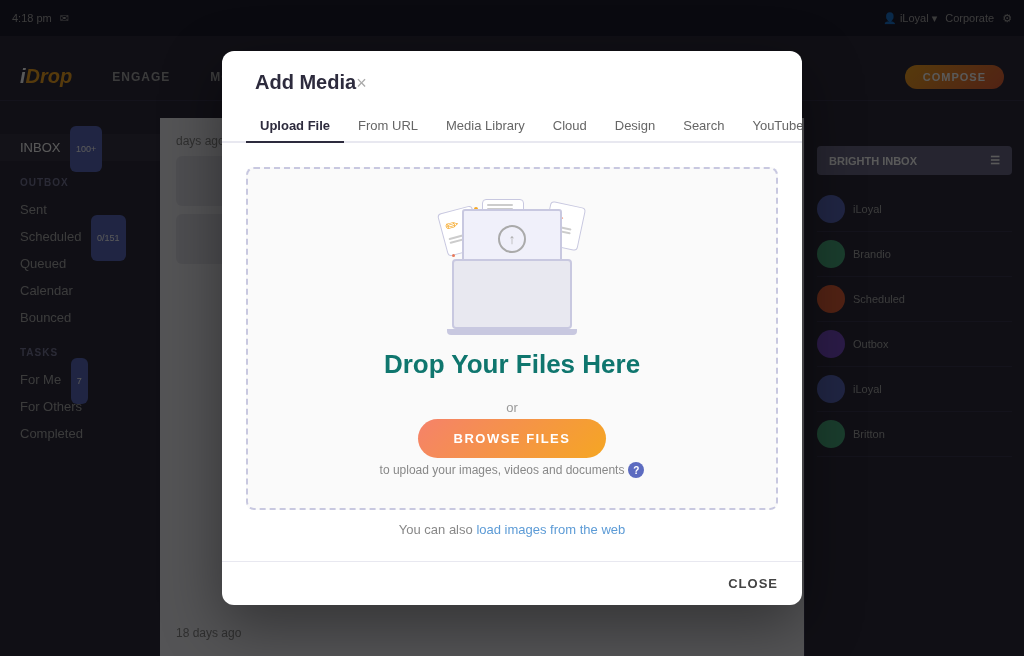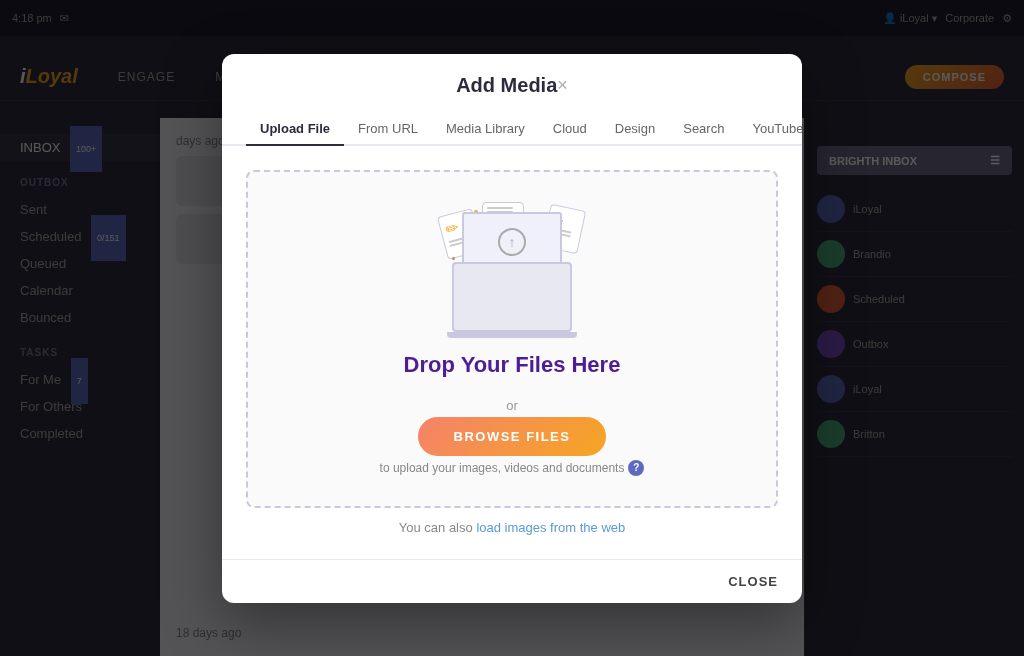--- a/index.html
+++ b/index.html
@@ -55,21 +55,21 @@
       font-size: 20px;
       font-weight: 800;
       font-style: italic;
     }
 
     .logo span { color: #fff; }
 
     .nav-item {
       color: #aaa;
       font-size: 12px;
-      font-weight: 400;
+      font-weight: 700;
       letter-spacing: 1px;
       text-transform: uppercase;
     }
 
     .compose-btn {
       margin-left: auto;
       background: linear-gradient(135deg, #f5a623, #e8623a);
       color: #fff;
       border: none;
       border-radius: 20px;
@@ -111,21 +111,21 @@
 
     .sidebar-item.active {
       color: #fff;
       background: rgba(255,255,255,0.05);
     }
 
     .inbox-badge {
       background: #5c6bc0;
       color: #fff;
       font-size: 9px;
-      border-radius: 0;
+      border-radius: 6px;
       padding: 18px 6px;
       margin-left: 6px;
     }
 
     .center-content {
       flex: 1;
       background: #f0f0f5;
       padding: 16px;
       position: relative;
     }
@@ -188,23 +188,23 @@
       background: #fff;
       border-radius: 12px;
       width: 580px;
       max-height: 580px;
       box-shadow: 0 20px 60px rgba(0,0,0,0.4);
       overflow: hidden;
       position: relative;
     }
 
     .modal-header {
-      padding: 20px 24px 0;
-      display: flex;
-      justify-content: center;
+      padding: 20px 33px 0;
+      display: flex;
+      justify-content: flex-start;
       align-items: center;
     }
 
     .modal-title {
       font-size: 20px;
       font-weight: 700;
       color: #2d2b3d;
     }
 
     .modal-close {
@@ -350,23 +350,23 @@
 
     .doc3 {
       top: 5px; right: 10px;
       width: 36px; height: 44px;
       background: #fff;
       border-color: #c8c8e0;
       transform: rotate(12deg);
     }
 
     .drop-title {
-      font-size: 22px;
+      font-size: 26px;
       font-weight: 800;
-      color: #4c1d95;
+      color: #0f766e;
       margin-bottom: 20px;
     }
 
     .drop-or {
       font-size: 13px;
       color: #999;
       margin-bottom: 4px;
     }
 
     .browse-btn {
@@ -453,21 +453,21 @@
       <span>✉</span>
     </div>
     <div class="top-bar-left">
       <span>👤 iLoyal ▾</span>
       <span>Corporate</span>
       <span>⚙</span>
     </div>
   </div>
   <div class="nav-bar">
     <div class="logo">
-      <span>i</span><span style="color:#f5a623;">Loyal</span>
+      <span>i</span><span style="color:#f5a623;">Drop</span>
     </div>
     <span class="nav-item">ENGAGE</span>
     <span class="nav-item">MONITOR</span>
     <span class="nav-item">MORE</span>
     <span style="margin-left:auto;color:#aaa;">👤</span>
     <button class="compose-btn">COMPOSE</button>
   </div>
   <div class="main-content">
     <div class="sidebar">
       <div class="sidebar-item active">

